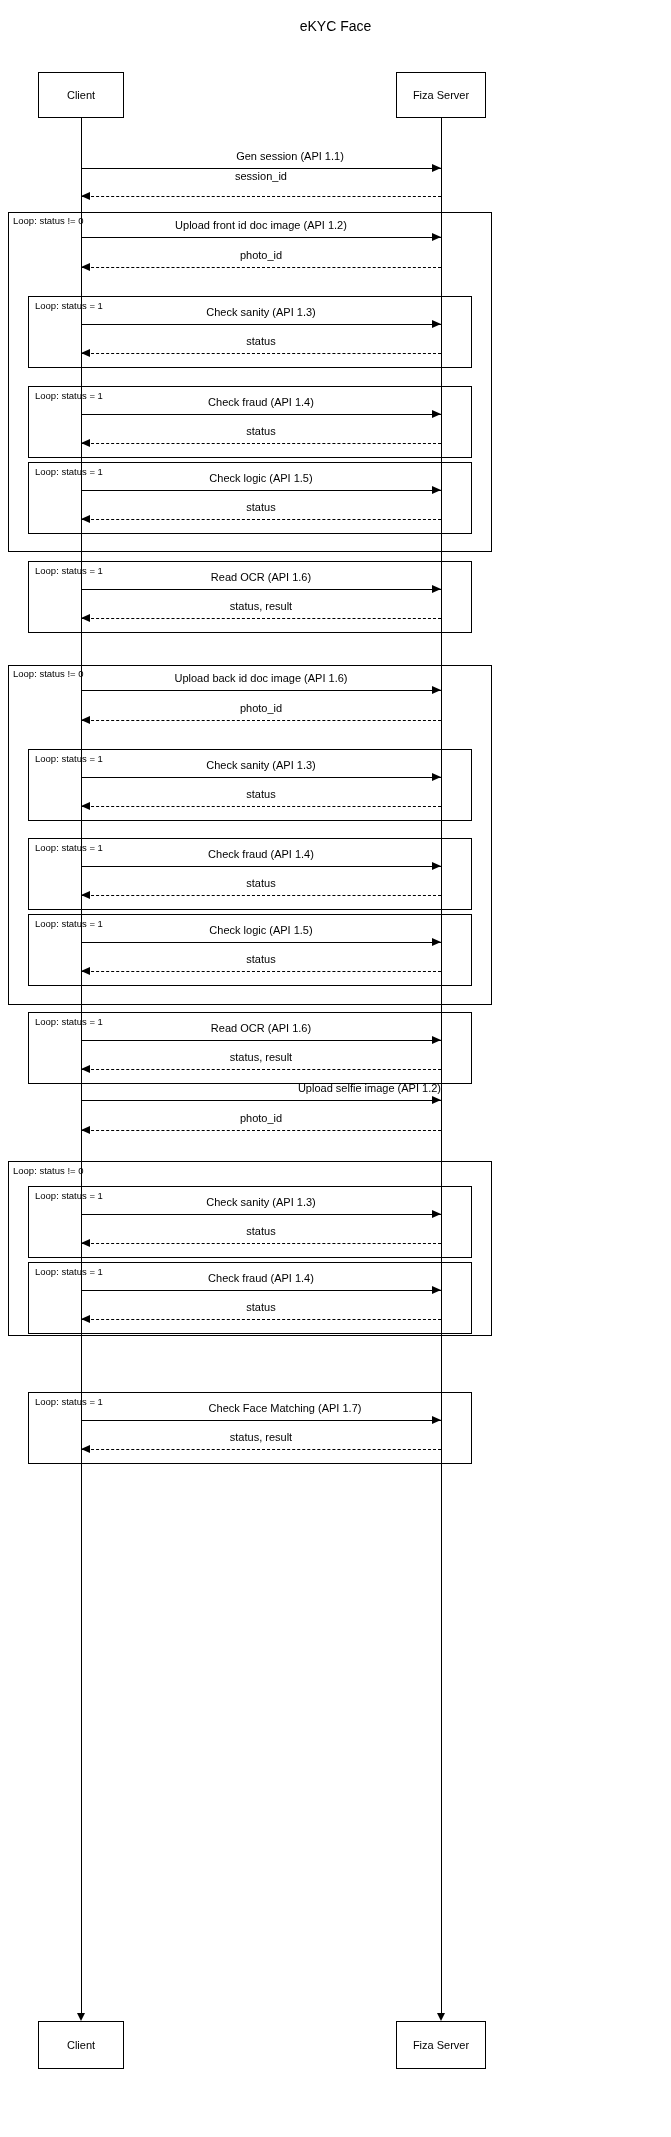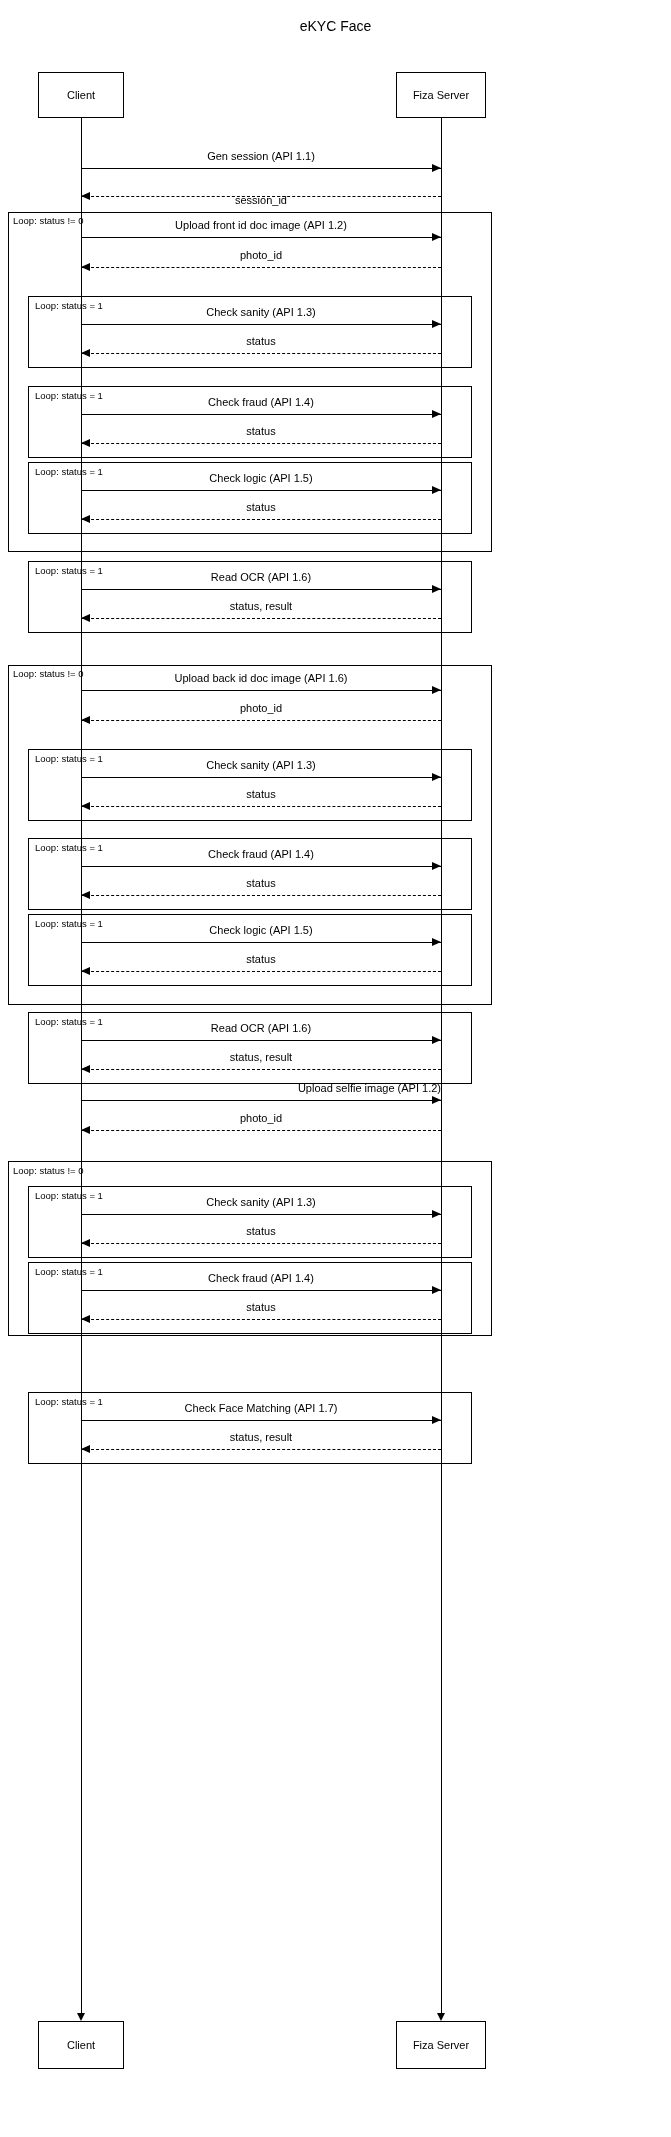--- a/index.html
+++ b/index.html
@@ -134,24 +134,24 @@
       <div class="frame" style="left: 8px; top: 1161px; width: 484px; height: 175px;"></div>
       <div class="frame-label" style="left: 13px; top: 1165px;">Loop: status != 0</div>
       <div class="frame" style="left: 28px; top: 1186px; width: 444px; height: 72px;"></div>
       <div class="frame-label" style="left: 35px; top: 1190px;">Loop: status = 1</div>
       <div class="frame" style="left: 28px; top: 1262px; width: 444px; height: 72px;"></div>
       <div class="frame-label" style="left: 35px; top: 1266px;">Loop: status = 1</div>
       <div class="frame" style="left: 28px; top: 1392px; width: 444px; height: 72px;"></div>
       <div class="frame-label" style="left: 35px; top: 1396px;">Loop: status = 1</div>
       <div class="msg-line" style="left: 81px; top: 168px; width: 360px;"></div>
       <div class="arrow-right" style="top: 164px; left: 432px;"></div>
-      <div class="msg-label" style="left: 81px; width: 360px; top: 150px;">Gen session (API 1.1)</div>
+      <div class="msg-label" style="left: 81px; width: 360px; top: 150px; padding-left: 29px;">Gen session (API 1.1)</div>
       <div class="msg-line dashed" style="left: 81px; top: 196px; width: 360px;"></div>
       <div class="arrow-left" style="top: 192px; left: 81px;"></div>
-      <div class="msg-label" style="left: 81px; width: 360px; top: 194px;">session_id</div>
+      <div class="msg-label" style="left: 81px; width: 360px; top: 170px;">session_id</div>
       <div class="msg-line" style="left: 81px; top: 237px; width: 360px;"></div>
       <div class="arrow-right" style="top: 233px; left: 432px;"></div>
       <div class="msg-label" style="left: 81px; width: 360px; top: 219px;">Upload front id doc image (API 1.2)</div>
       <div class="msg-line dashed" style="left: 81px; top: 267px; width: 360px;"></div>
       <div class="arrow-left" style="top: 263px; left: 81px;"></div>
       <div class="msg-label" style="left: 81px; width: 360px; top: 249px;">photo_id</div>
       <div class="msg-line" style="left: 81px; top: 324px; width: 360px;"></div>
       <div class="arrow-right" style="top: 320px; left: 432px;"></div>
       <div class="msg-label" style="left: 81px; width: 360px; top: 306px;">Check sanity (API 1.3)</div>
       <div class="msg-line dashed" style="left: 81px; top: 353px; width: 360px;"></div>
@@ -218,21 +218,21 @@
       <div class="arrow-left" style="top: 1239px; left: 81px;"></div>
       <div class="msg-label" style="left: 81px; width: 360px; top: 1225px;">status</div>
       <div class="msg-line" style="left: 81px; top: 1290px; width: 360px;"></div>
       <div class="arrow-right" style="top: 1286px; left: 432px;"></div>
       <div class="msg-label" style="left: 81px; width: 360px; top: 1272px;">Check fraud (API 1.4)</div>
       <div class="msg-line dashed" style="left: 81px; top: 1319px; width: 360px;"></div>
       <div class="arrow-left" style="top: 1315px; left: 81px;"></div>
       <div class="msg-label" style="left: 81px; width: 360px; top: 1301px;">status</div>
       <div class="msg-line" style="left: 81px; top: 1420px; width: 360px;"></div>
       <div class="arrow-right" style="top: 1416px; left: 432px;"></div>
-      <div class="msg-label" style="left: 81px; width: 360px; top: 1402px;">Check Face Matching (API 1.7)</div>
+      <div class="msg-label" style="left: 81px; width: 360px; top: 1402px; padding-left: 24px;">Check Face Matching (API 1.7)</div>
       <div class="msg-line dashed" style="left: 81px; top: 1449px; width: 360px;"></div>
       <div class="arrow-left" style="top: 1445px; left: 81px;"></div>
       <div class="msg-label" style="left: 81px; width: 360px; top: 1431px;">status, result</div>
       <div class="actor-box" style="left: 38px; top: 72px; width: 86px; height: 46px;">Client</div>
       <div class="actor-box" style="left: 396px; top: 72px; width: 90px; height: 46px;">Fiza Server</div>
       <div class="actor-box" style="left: 38px; top: 2021px; width: 86px; height: 48px;">Client</div>
       <div class="actor-box" style="left: 396px; top: 2021px; width: 90px; height: 48px;">Fiza Server</div>
     </div>
 </div>
 

